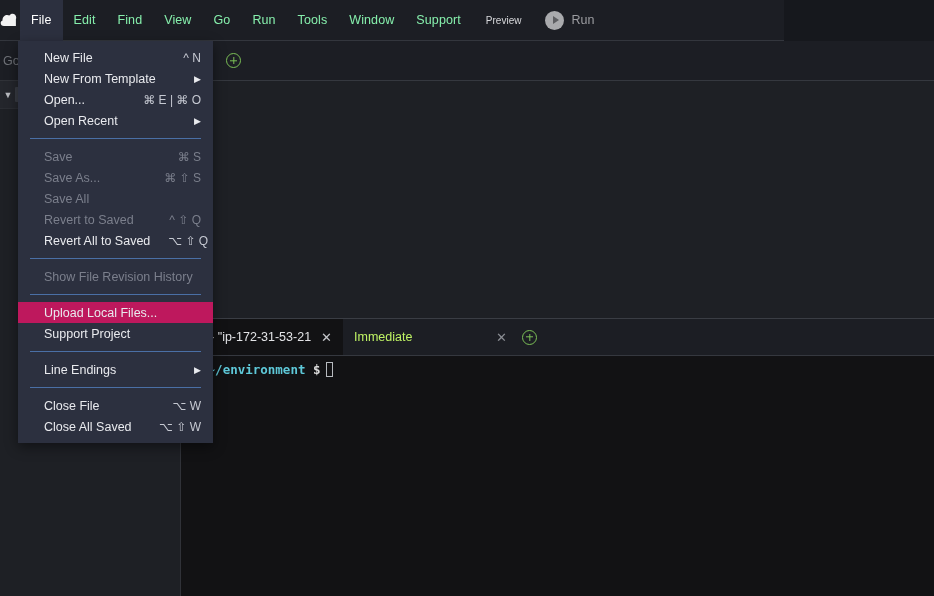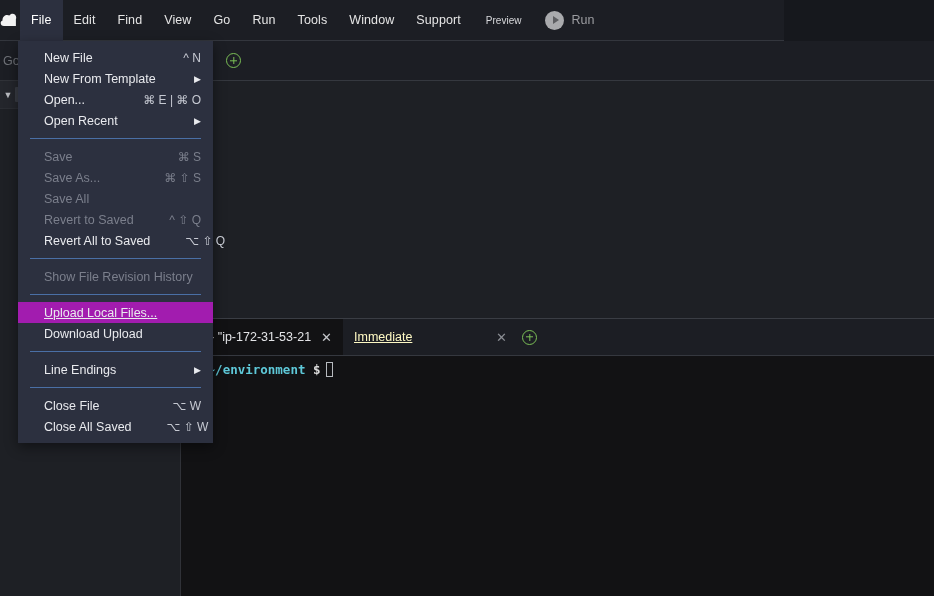--- a/index.html
+++ b/index.html
@@ -20,21 +20,21 @@
   }
   .logo {
     width: 22px; height: 41px; margin-left: 0px;
     display: flex; align-items: center; justify-content: center;
   }
   .logo svg { display: block; }
   .menu-items { display: flex; align-items: stretch; height: 41px; }
   .menu-item {
     display: flex; align-items: center; justify-content: center;
     padding: 0 11px; height: 41px;
-    color: #e5e5e5; font-size: 12.5px; letter-spacing: .1px;
+    color: #86efac; font-size: 12.5px; letter-spacing: .1px;
     cursor: default;
   }
   .menu-item.active { background: #2c303f; color: #ffffff; }
   .menubar-right {
     margin-left: auto; display: flex; align-items: center; height: 41px;
     padding-right: 330px;
   }
   .preview-btn {
     color: #d8d9dc; font-size: 10px; padding: 0 14px;
     display: flex; align-items: center; height: 41px;
@@ -115,21 +115,21 @@
   }
   .term-tab {
     display: flex; align-items: center; gap: 10px;
     padding: 0 11px; height: 100%;
     font-size: 12.5px; color: #9da0a6;
   }
   .term-tab.active { background: #121214; color: #e3e4e7; }
   .term-tab .tab-x { color: #8b8e94; font-size: 13px; }
   .term-tab.active .tab-x { color: #c6c8cc; }
   .term-tab-immediate { min-width: 175px; justify-content: space-between; }
-  .term-tab-immediate .tab-label { color: #fef9c3; text-decoration: underline; }
+  .term-tab-immediate .tab-label { color: #bef264; }
   .term-add {
     display: flex; align-items: center; padding-right: 10px;
   }
   .term-add .plus-circle { margin-left: 4px; }
 
   .term-body {
     position: absolute; top: 356px; left: 181px; right: 0; bottom: 0;
     background: #121214;
     font-family: "DejaVu Sans Mono", monospace;
     font-size: 12.5px; padding: 6px 0 0 4px;
@@ -148,25 +148,25 @@
   .dropdown {
     position: absolute; top: 41px; left: 18px; width: 195px;
     background: #2c303f;
     box-shadow: 0 4px 12px rgba(0,0,0,.45);
     padding: 6px 0 6px 0;
     z-index: 50;
   }
   .mi {
     position: relative; display: flex; align-items: center;
     height: 21px; padding: 0 12px 0 26px;
-    color: #e9eaee; font-size: 12.5px; white-space: nowrap; gap: 17px;
+    color: #e9eaee; font-size: 12.5px; white-space: nowrap;
   }
   .mi.disabled { color: #7b7f8c; align-items: center; }
   .mi.bold { font-weight: normal; }
-  .mi.selected { background: #a21caf; text-decoration: underline; }
+  .mi.selected { background: #be185d; }
   .mi .shortcut {
     margin-left: auto; color: #c6c9d2; font-size: 12px; padding-left: 18px;
   }
   .mi.disabled .shortcut { color: #7b7f8c; }
   .mi .arrow {
     margin-left: auto; color: #e9eaee; font-size: 9px; padding-left: 18px;
   }
   .sep {
     height: 1px; background: #4a6fa5; margin: 7px 12px 7px 12px;
   }
@@ -309,21 +309,21 @@
     <div class="mi disabled">
       <span>Show File Revision History</span>
     </div>
 
     <div class="sep"></div>
 
     <div class="mi selected">
       <span>Upload Local Files...</span>
     </div>
     <div class="mi">
-      <span>Download Upload</span>
+      <span>Support Project</span>
     </div>
 
     <div class="sep"></div>
 
     <div class="mi">
       <span>Line Endings</span>
       <span class="arrow">▶</span>
     </div>
 
     <div class="sep"></div>

